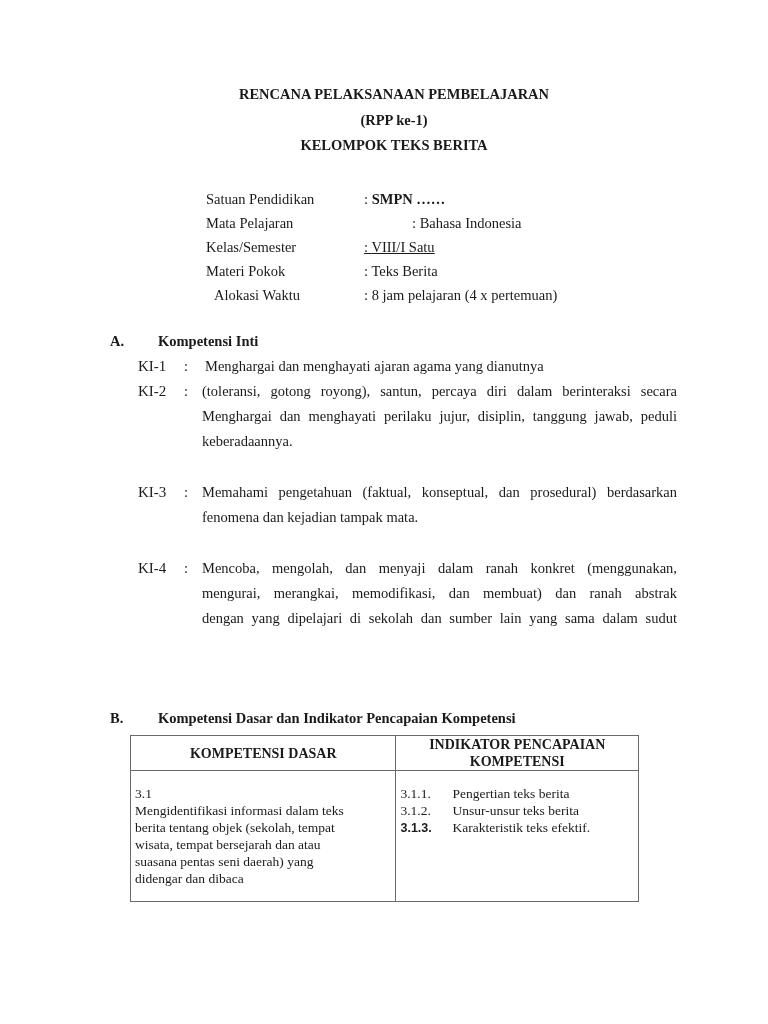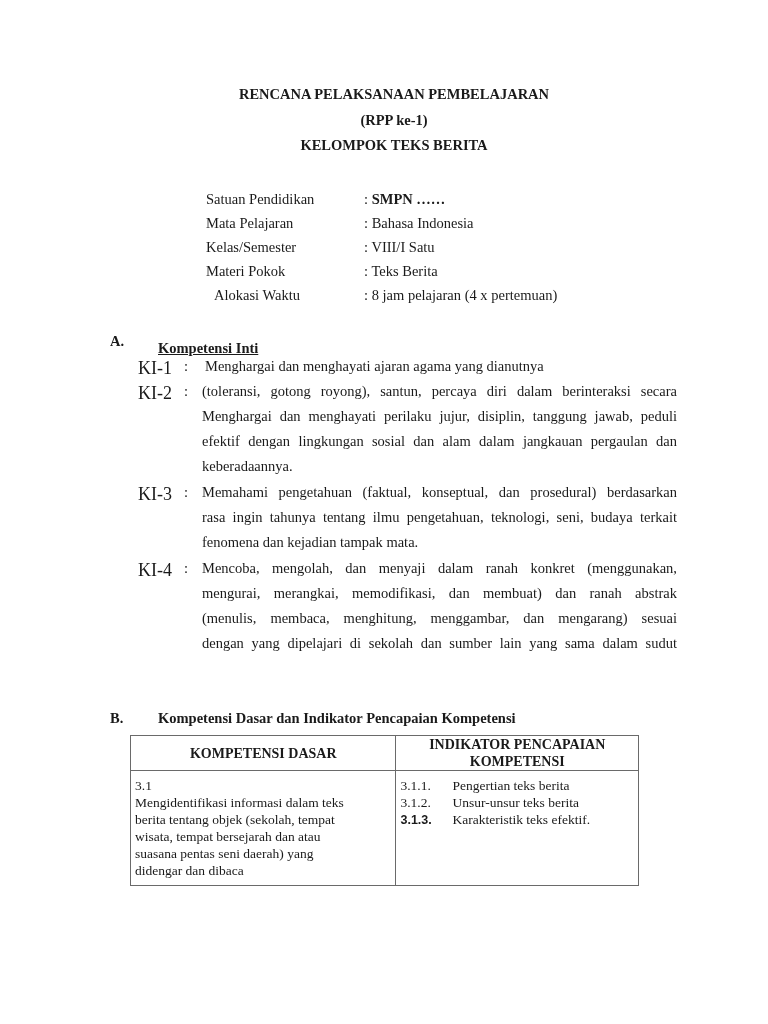--- a/index.html
+++ b/index.html
@@ -6,97 +6,94 @@
   body {
     width: 768px; height: 1024px; background: #ffffff; position: relative; overflow: hidden;
     font-family: "Liberation Serif", "DejaVu Serif", serif; color: #1a1a1a;
   }
   .abs { position: absolute; white-space: nowrap; }
   .title { left: 0; width: 788px; text-align: center; font-weight: bold; font-size: 14.5px; }
   .info-label { left: 206px; font-size: 14.5px; }
   .info-value { left: 364px; font-size: 14.5px; }
   .sec-letter { left: 110px; font-weight: bold; font-size: 14.5px; }
   .sec-title { left: 158px; font-weight: bold; font-size: 14.5px; }
-  .ki-code { left: 138px; font-size: 18px; }
+  .ki-code { left: 138px; font-size: 15px; }
   .ki-colon { left: 184px; font-size: 14.5px; }
   .ki-text {
     position: absolute; left: 202px; width: 475px; font-size: 14.5px; line-height: 25px;
     text-align: justify; white-space: normal;
   }
   .ki-text span.line { display: block; text-align: justify; text-align-last: justify; height: 25px; }
   .ki-text span.line.last { text-align-last: left; }
   table.kd {
     position: absolute; left: 130px; top: 735px; width: 509px; border-collapse: collapse;
     font-size: 13.5px;
   }
   table.kd th, table.kd td { border: 1.5px solid #6a6a6a; vertical-align: top; }
   table.kd th { font-weight: bold; font-size: 14px; text-align: center; vertical-align: middle; height: 33px; padding: 0 4px; line-height: 17px; }
-  table.kd td { height: 99px; padding: 6px 4px; line-height: 17px; margin-left: 31px; }
+  table.kd td { height: 99px; padding: 14px 4px; line-height: 17px; margin-left: 31px; }
   .kd-num { display: inline-block; width: 38px; vertical-align: top; }
   .kd-text { display: inline-block; width: 220px; vertical-align: top; white-space: normal; }
   .ind-row { display: block; }
   .ind-num { display: inline-block; width: 52px; }
   .ind-num.bold { font-weight: bold; font-family: "Liberation Sans", sans-serif; font-size: 12.5px; }
 </style>
 </head>
 <body>
 
 <div class="abs title" style="top:86px;">RENCANA PELAKSANAAN PEMBELAJARAN</div>
 <div class="abs title" style="top:112px;">(RPP ke-1)</div>
 <div class="abs title" style="top:137px;">KELOMPOK TEKS BERITA</div>
 
 <div>
   <div class="abs info-label" style="top:191px;">Satuan Pendidikan</div>
   <div class="abs info-value" style="top:191px;"><span>: </span><b>SMPN ……</b></div>
 
   <div class="abs info-label" style="top:215px;">Mata Pelajaran</div>
-  <div class="abs info-value" style="top:215px;"><span>: </span><span>Bahasa Indonesia</span></div>
+  <div class="abs info-value" style="top:215px;margin-left:48px;"><span>: </span><span>Bahasa Indonesia</span></div>
 
   <div class="abs info-label" style="top:239px;">Kelas/Semester</div>
-  <div class="abs info-value" style="top:239px;"><span>: </span><span>VIII/I Satu</span></div>
+  <div class="abs info-value" style="top:239px;text-decoration:underline;"><span>: </span><span>VIII/I Satu</span></div>
 
   <div class="abs info-label" style="top:263px;">Materi Pokok</div>
   <div class="abs info-value" style="top:263px;"><span>: </span><span>Teks Berita</span></div>
 
   <div class="abs info-label" style="top:287px;margin-left:8px;">Alokasi Waktu</div>
   <div class="abs info-value" style="top:287px;"><span>: </span><span>8 jam pelajaran (4 x pertemuan)</span></div>
 </div>
 
 <div class="abs sec-letter" style="top:333px;">A.</div>
-<div class="abs sec-title" style="top:340px;text-decoration:underline;">Kompetensi Inti</div>
+<div class="abs sec-title" style="top:333px;">Kompetensi Inti</div>
 
 <div class="abs ki-code" style="top:358px;">KI-1</div>
 <div class="abs ki-colon" style="top:358px;">:</div>
 <div class="ki-text" style="top:354px; left:205px;">
   <span class="line last">Menghargai dan menghayati ajaran agama yang dianutnya</span>
 </div>
 
 <div class="abs ki-code" style="top:383px;">KI-2</div>
 <div class="abs ki-colon" style="top:383px;">:</div>
 <div class="ki-text" style="top:379px;">
   <span class="line">(toleransi, gotong royong), santun, percaya diri dalam berinteraksi secara</span>
   <span class="line">Menghargai dan menghayati perilaku jujur, disiplin, tanggung jawab, peduli</span>
-  <span class="line">efektif dengan lingkungan sosial dan alam dalam jangkauan pergaulan dan</span>
   <span class="line last">keberadaannya.</span>
 </div>
 
 <div class="abs ki-code" style="top:484px;">KI-3</div>
 <div class="abs ki-colon" style="top:484px;">:</div>
 <div class="ki-text" style="top:480px;">
   <span class="line">Memahami pengetahuan (faktual, konseptual, dan prosedural) berdasarkan</span>
-  <span class="line">rasa ingin tahunya tentang ilmu pengetahuan, teknologi, seni, budaya terkait</span>
   <span class="line last">fenomena dan kejadian tampak mata.</span>
 </div>
 
 <div class="abs ki-code" style="top:560px;">KI-4</div>
 <div class="abs ki-colon" style="top:560px;">:</div>
 <div class="ki-text" style="top:556px;">
   <span class="line">Mencoba, mengolah, dan menyaji dalam ranah konkret (menggunakan,</span>
   <span class="line">mengurai, merangkai, memodifikasi, dan membuat) dan ranah abstrak</span>
-  <span class="line">(menulis, membaca, menghitung, menggambar, dan mengarang) sesuai</span>
   <span class="line">dengan yang dipelajari di sekolah dan sumber lain yang sama dalam sudut</span>
 </div>
 
 <div class="abs sec-letter" style="top:710px;">B.</div>
 <div class="abs sec-title" style="top:710px;">Kompetensi Dasar dan Indikator Pencapaian Kompetensi</div>
 
 <table class="kd">
   <colgroup>
     <col style="width:274px;">
     <col style="width:275px;">

